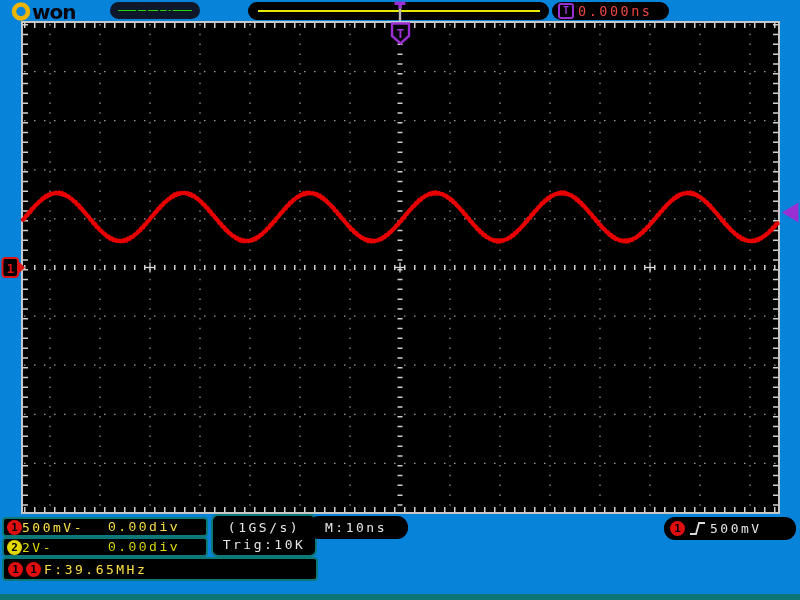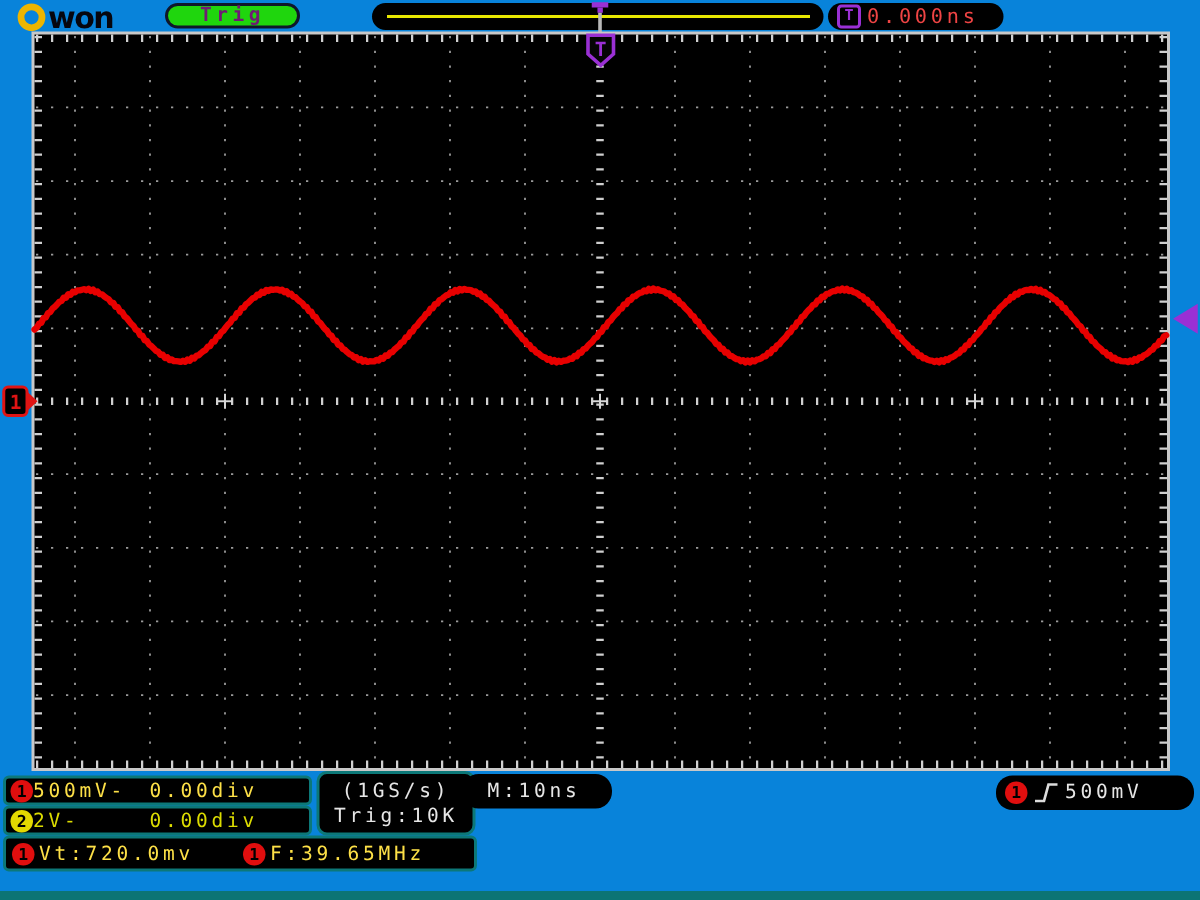--- a/index.html
+++ b/index.html
@@ -7,23 +7,23 @@
     position:relative;width:800px;height:600px;overflow:hidden;
     background:#0883da;
     font-family:"DejaVu Sans Mono","Liberation Mono",monospace;
     -webkit-font-smoothing:none;
   }
   .abs{position:absolute;}
   
   #logo{left:5px;top:0;width:110px;height:22px;}
   #trig-badge{
     left:110px;top:2px;width:90px;height:17px;
-    background:#1fd60d;border:2px solid #0f172a;border-radius:10px;
+    background:#1fd60d;border:8px solid #0f172a;border-radius:10px;
     box-sizing:border-box;display:flex;align-items:center;justify-content:center;
-    color:#701a75;font-size:13px;font-weight:bold;letter-spacing:3px;
+    color:#0f172a;font-size:13px;font-weight:bold;letter-spacing:3px;
   }
   #trig-pos-bar{
     left:248px;top:2px;width:301px;height:18px;background:#000;border-radius:9px;
   }
   #trig-pos-line{left:10px;top:8px;width:282px;height:2px;background:#e8e800;}
   #trig-time-box{
     left:552px;top:2px;width:117px;height:18px;background:#000;border-radius:9px;
     display:flex;align-items:center;gap:4px;padding-left:6px;box-sizing:border-box;
   }
   #trig-time-icon{
@@ -40,21 +40,21 @@
   .chip{
     width:15px;height:15px;border-radius:50%;flex:0 0 auto;
     font-size:11px;font-weight:bold;line-height:15px;text-align:center;color:#000;
   }
   .chip.red{background:#e00e0e;}
   .chip.yellow{background:#e3d800;}
   .t13{font-size:13px;letter-spacing:2.5px;white-space:nowrap;}
   #ch1-box{left:2px;top:517px;width:206px;height:20px;border-radius:4px;padding-left:3px;}
   #ch2-box{left:2px;top:537px;width:206px;height:20px;border-radius:4px;padding-left:3px;}
   .red-t{color:#fde047;} .yel-t{color:#dcdc00;text-align:center;} .wht-t{color:#e6e6e6;}
-  .val-right{margin-left:auto;padding-right:34px;}
+  .val-right{margin-left:auto;padding-right:26px;font-family:Liberation Mono, monospace;}
   #acq-box{
     left:211px;top:514px;width:106px;height:43px;border-radius:7px;
     flex-direction:column;justify-content:center;gap:2px;align-items:center;text-align:right;
   }
   #m-box{
     left:308px;top:516px;width:100px;height:23px;background:#000;border-radius:11px;
     display:flex;align-items:center;padding-left:17px;box-sizing:border-box;
   }
   #trig-level-box{
     left:664px;top:517px;width:132px;height:23px;background:#000;border-radius:11px;
@@ -183,20 +183,19 @@
   <div id="trig-level-box" class="abs">
     <span class="chip red">1</span>
     <svg width="17" height="15">
       <path d="M1 13 H7 L10 2 H16" fill="none" stroke="#dcdcdc" stroke-width="1.8"></path>
     </svg>
     <span class="t13 wht-t">500mV</span>
   </div>
 
   <div id="meas-box" class="abs statbox">
     <span class="chip red">1</span>
-    <span id="meas-vt" class="t13 red-t">Vt:720.0mv</span>
     <span class="chip red">1</span>
     <span class="t13 red-t">F:39.65MHz</span>
   </div>
 
   <div id="bottom-strip" class="abs"></div>
 
 </div>
 
 </body></html>

